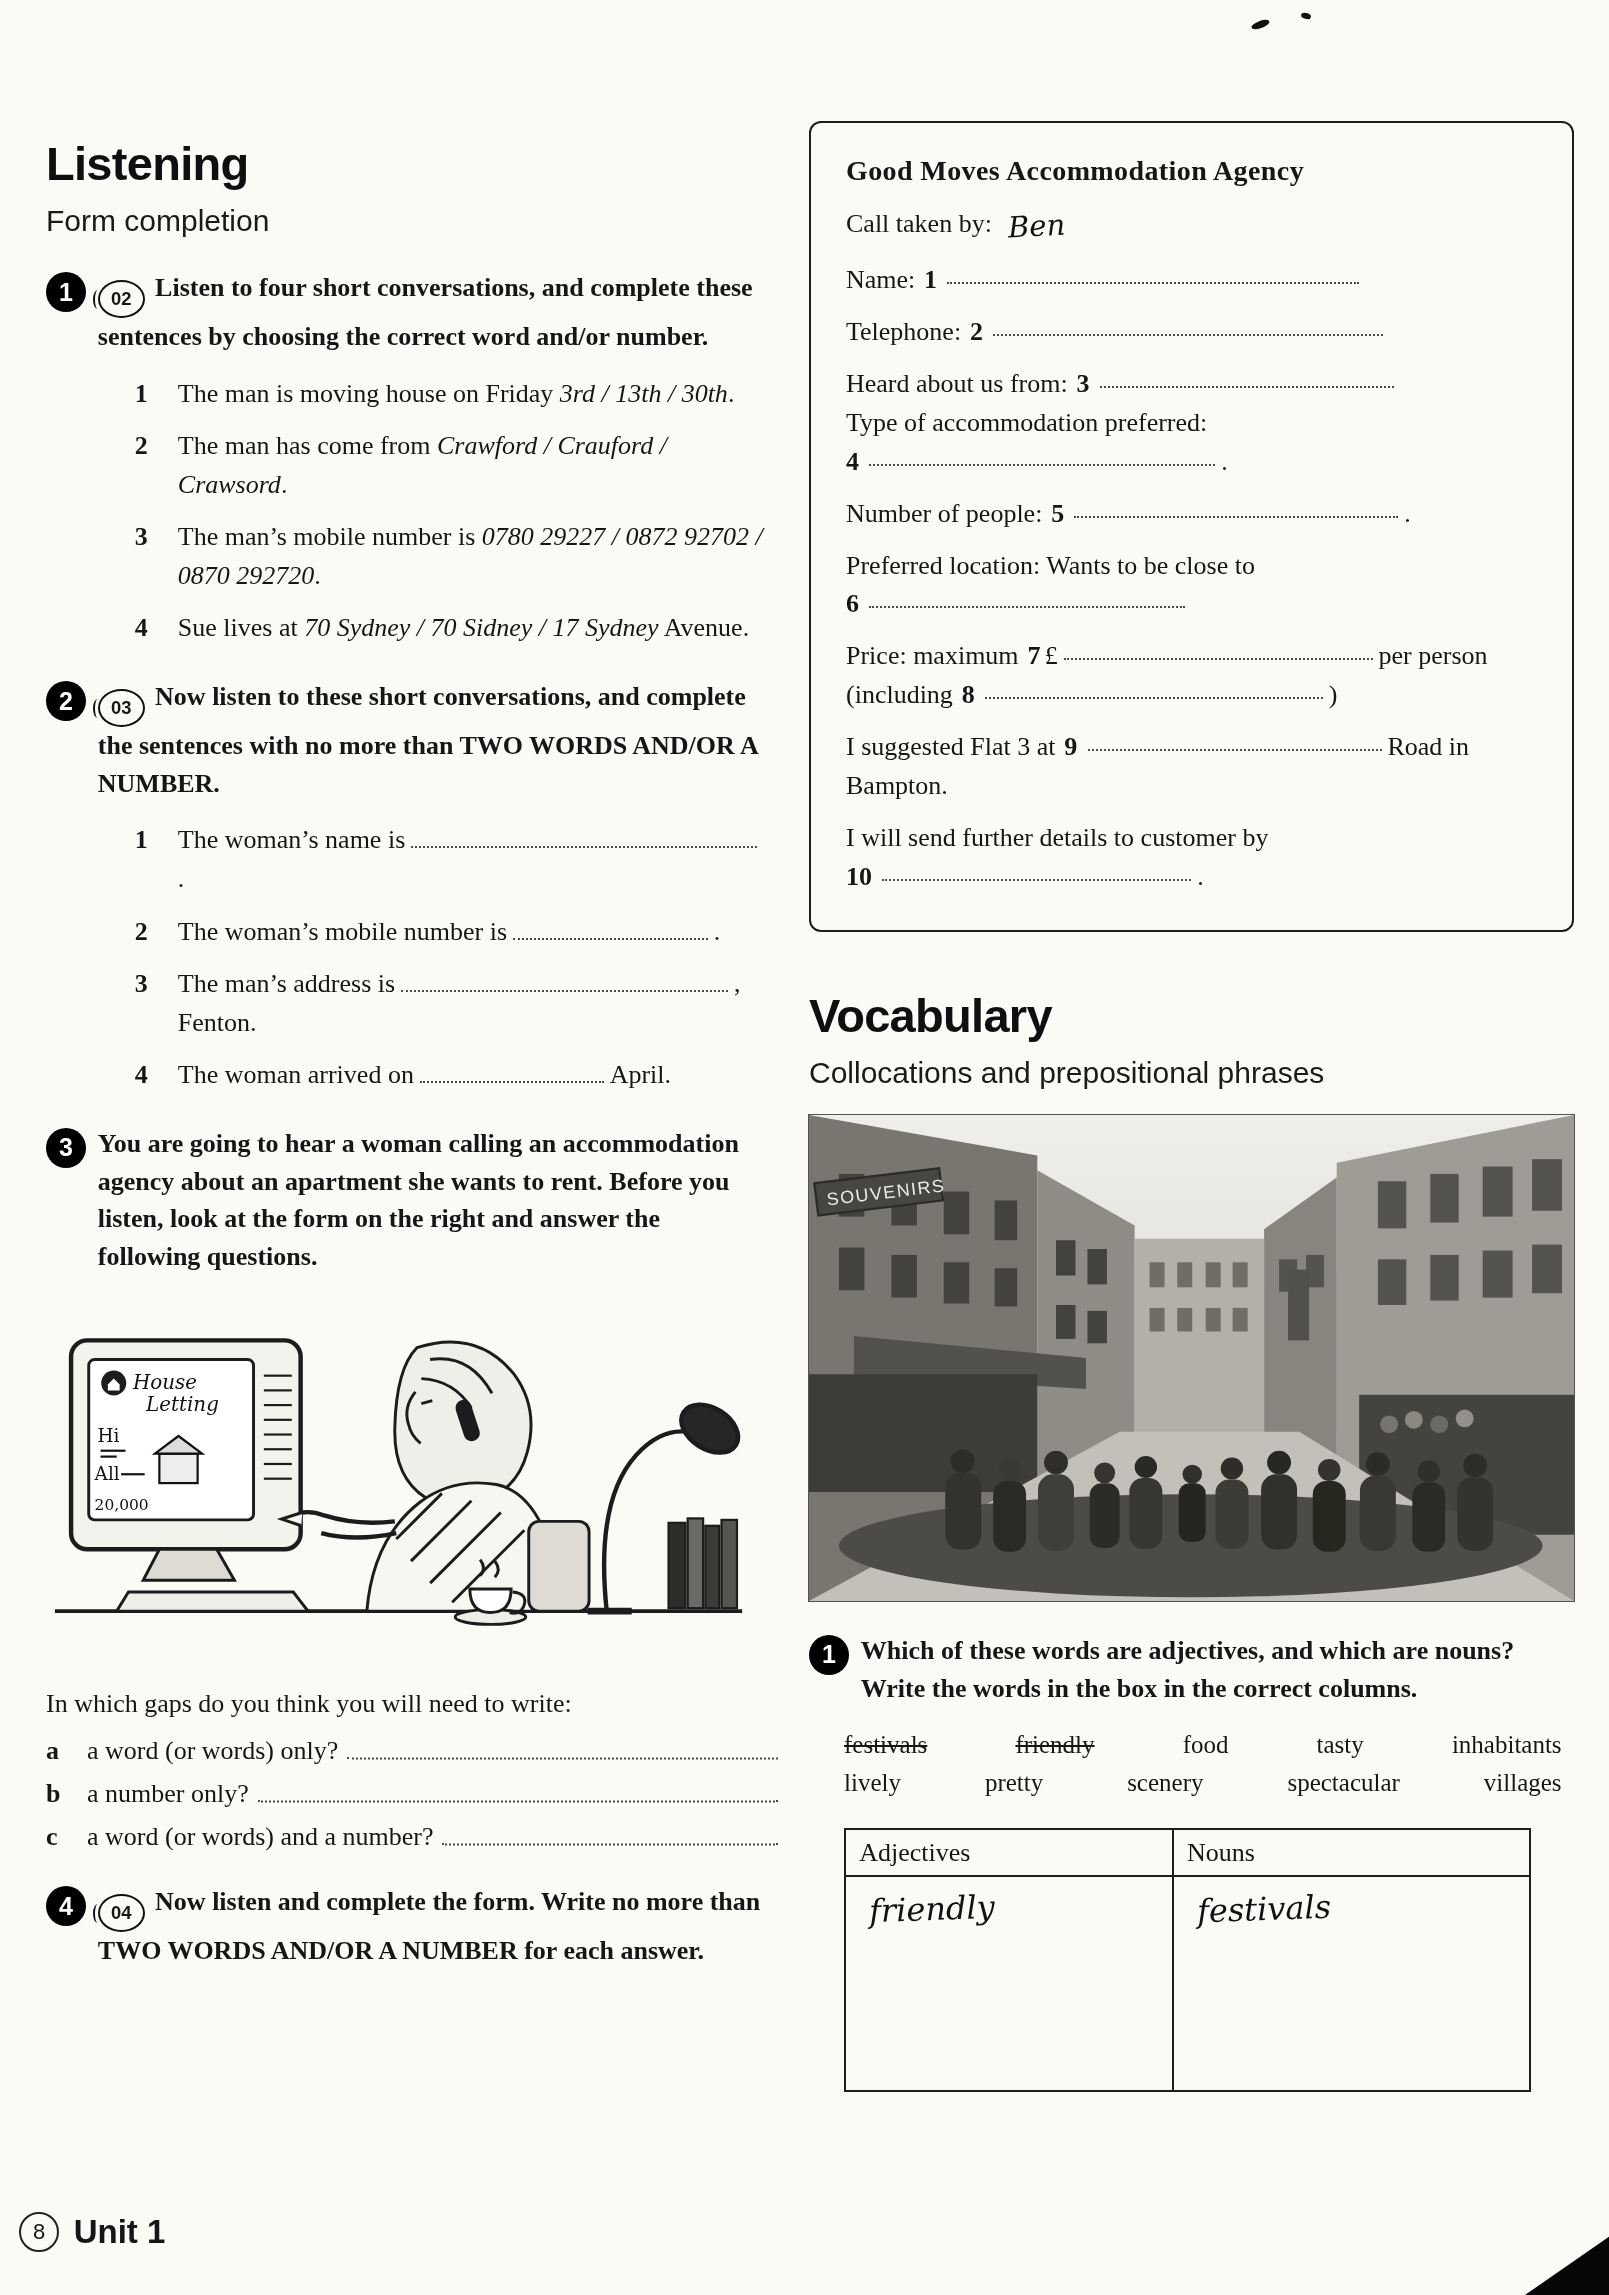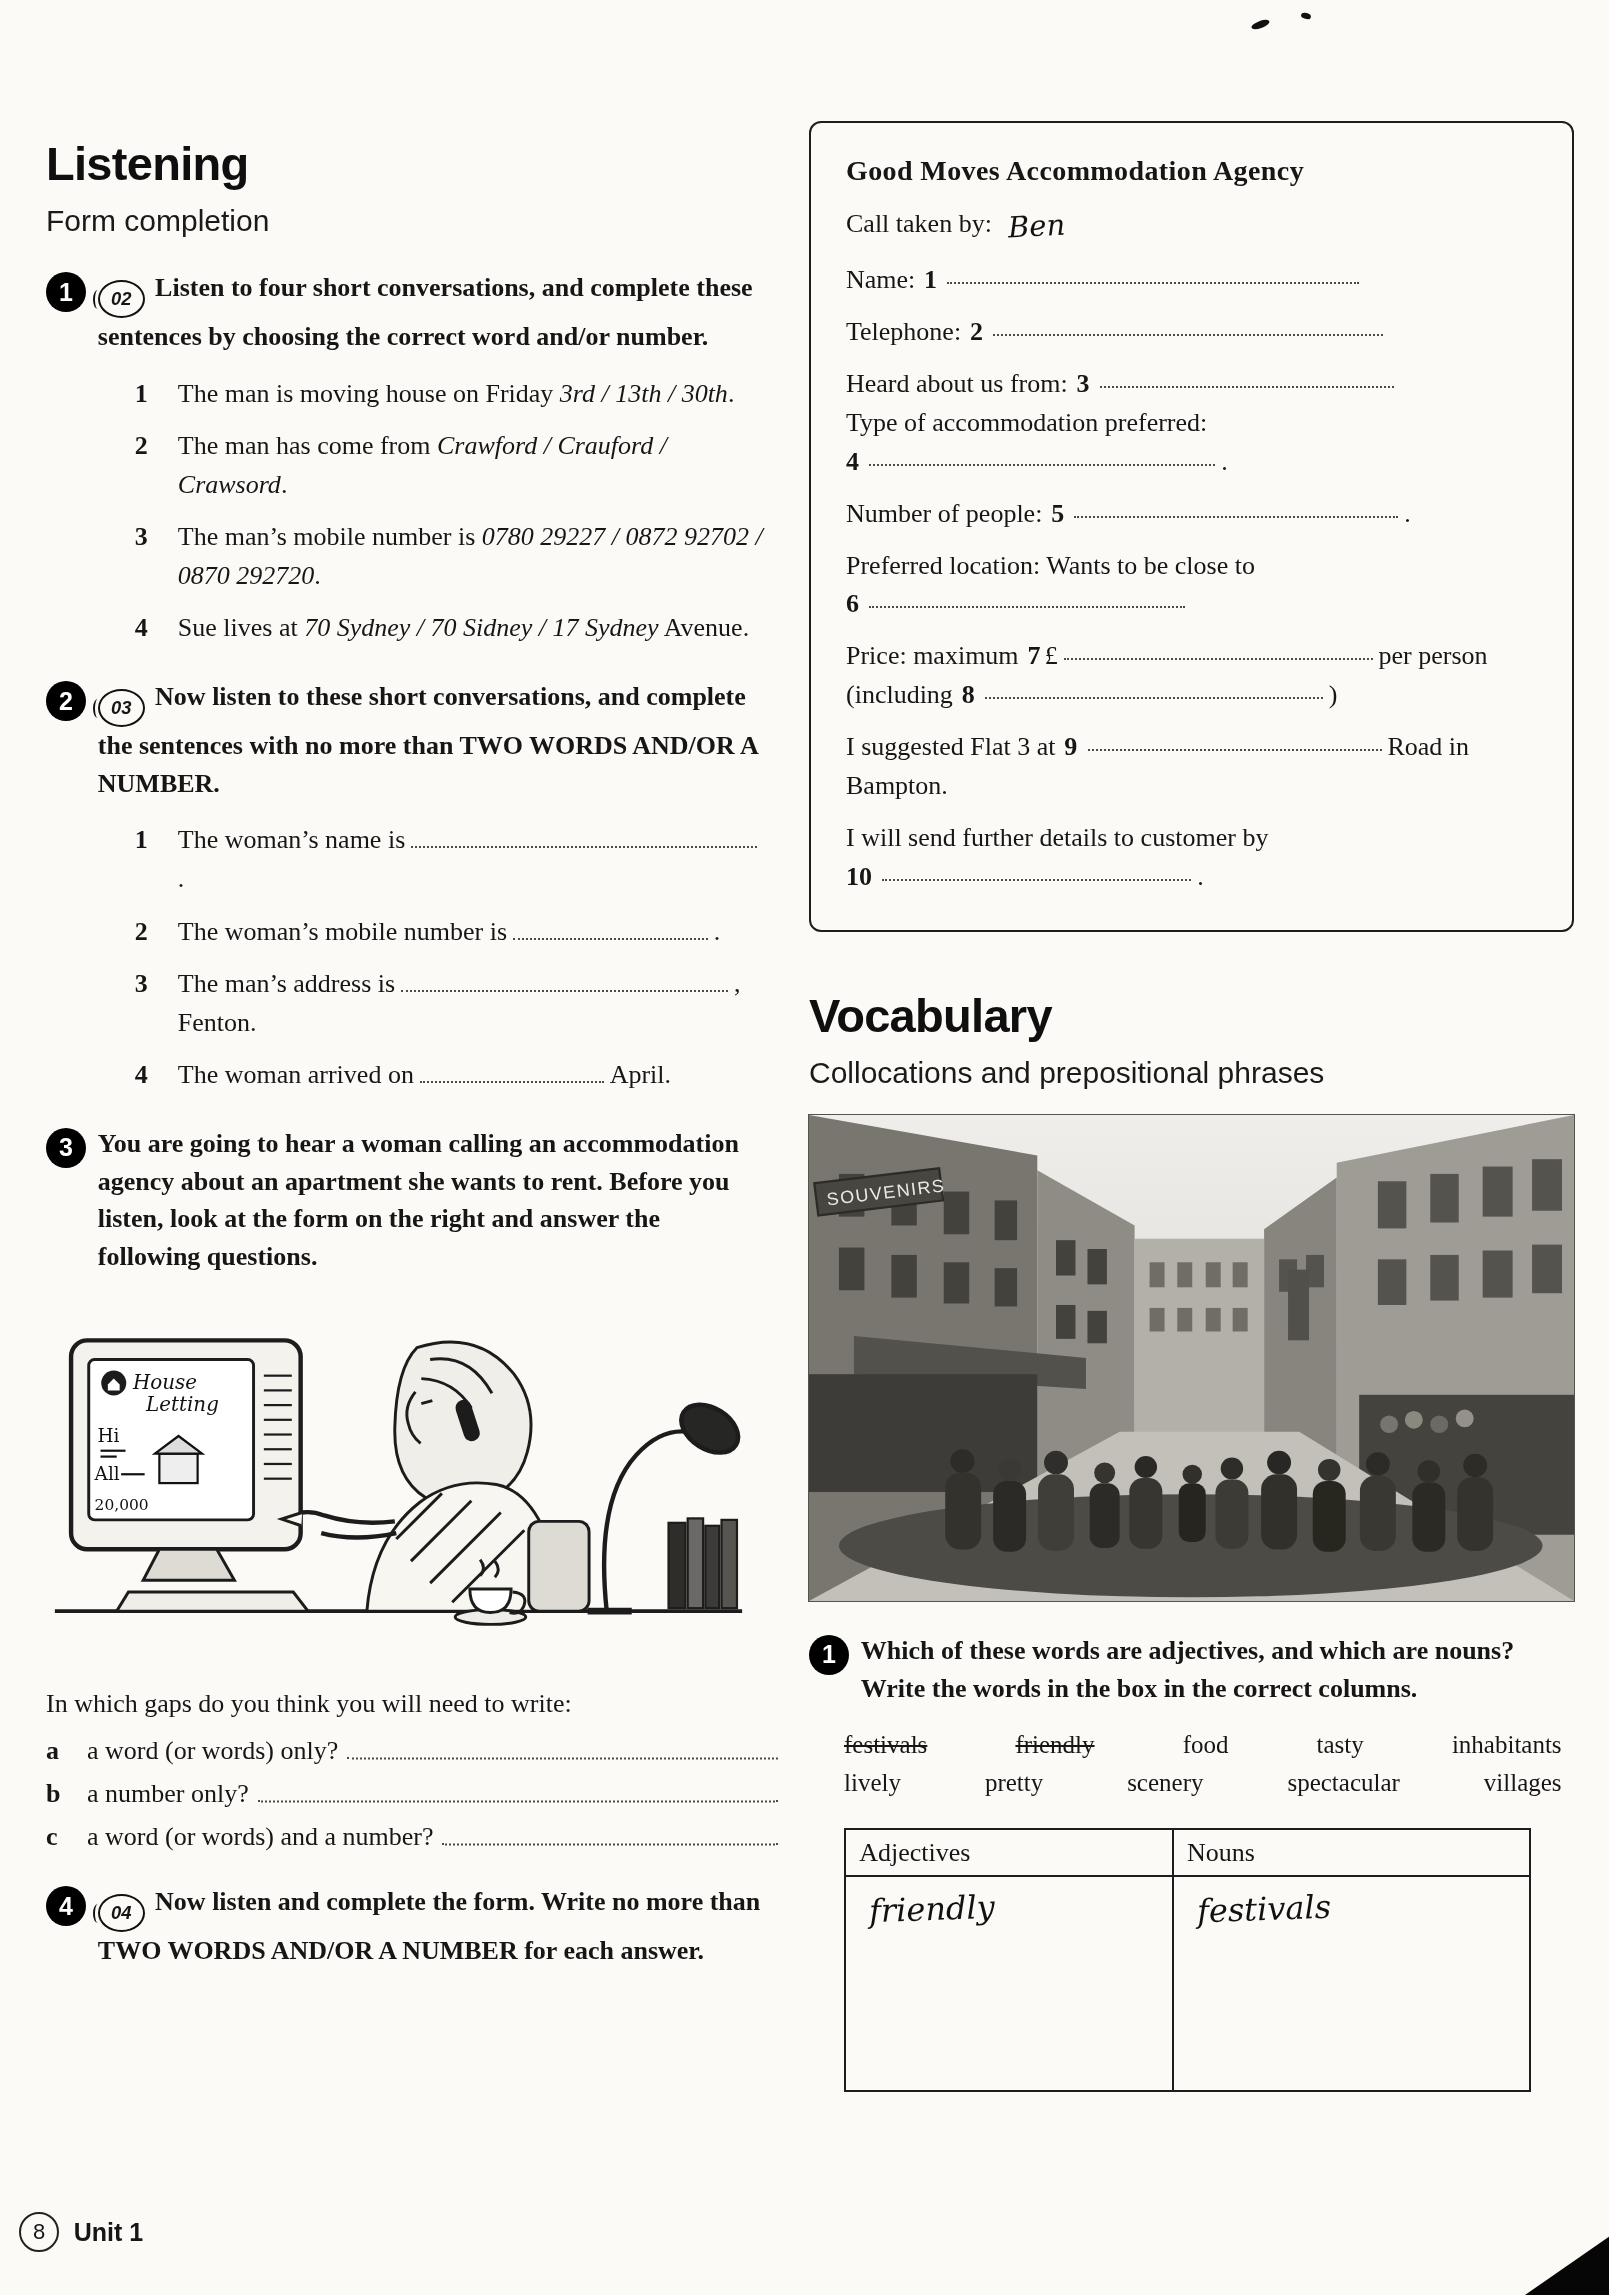--- a/index.html
+++ b/index.html
@@ -34,21 +34,21 @@
     border-radius:50%; background:#000; color:#fff;
     font-family:"Liberation Sans", sans-serif; font-weight:bold; font-size:25px;
     display:flex; align-items:center; justify-content:center;
   }
   .exbody { width:666px; }
   .extext { font-size:26px; line-height:1.45; font-weight:bold; }
   .audio {
     display:inline-flex; align-items:center; justify-content:center;
     width:47px; height:38px; border:2.9px solid #111; border-radius:50%;
     font-family:"Liberation Sans", sans-serif; font-weight:bold; font-size:18.4px;
-    margin-right:10.3px; vertical-align:-8.8px; position:relative; background:#fbfaf6;font-style:italic;
+    margin-right:10.3px; vertical-align:-8.8px; position:relative; background:#fbfaf6;
   }
   .audio::before {
     content:""; position:absolute; left:-6.6px; top:7.4px; width:7.4px; height:19px;
     border-left:2.9px solid #111; border-radius:50%;
   }
   .qlist { margin:17.7px 0 0 37px; list-style:none; }
   .qitem { display:flex; font-size:26px; line-height:1.5; margin-top:13.2px; }
   .qn { flex:0 0 43px; font-weight:bold; }
   .qtext { flex:1; }
   .cont { display:block; }
@@ -96,21 +96,21 @@
   .vhead .vcell { border-bottom:2.6px solid #1d1d1d; }
   .vbody .vcell { height:213px; }
   .vbody .hand { font-size:32px; margin:5.9px 0 0 10.3px; transform:rotate(-2deg); }
 
   .footer { position:absolute; left:19px; top:2212px; display:flex; align-items:center; }
   .pagenum-circle {
     width:40px; height:40px; border:2.2px solid #222; border-radius:50%;
     display:flex; align-items:center; justify-content:center;
     font-family:"Liberation Sans", sans-serif; font-size:22px;
   }
-  .unit { font-family:"Liberation Sans", sans-serif; font-weight:bold; font-size:25px; margin-left:14.7px; }
+  .unit { font-family:"Liberation Sans", sans-serif; font-weight:bold; font-size:33px; margin-left:14.7px; }
 
   .corner-curl {
     position:absolute; right:0; bottom:0; width:0; height:0;
     border-style:solid; border-width:0 0 59px 85px;
     border-color:transparent transparent #060606 transparent;
   }
   .scan-mark { position:absolute; background:#111; border-radius:50%; }
 </style>
 </head>
 <body>

